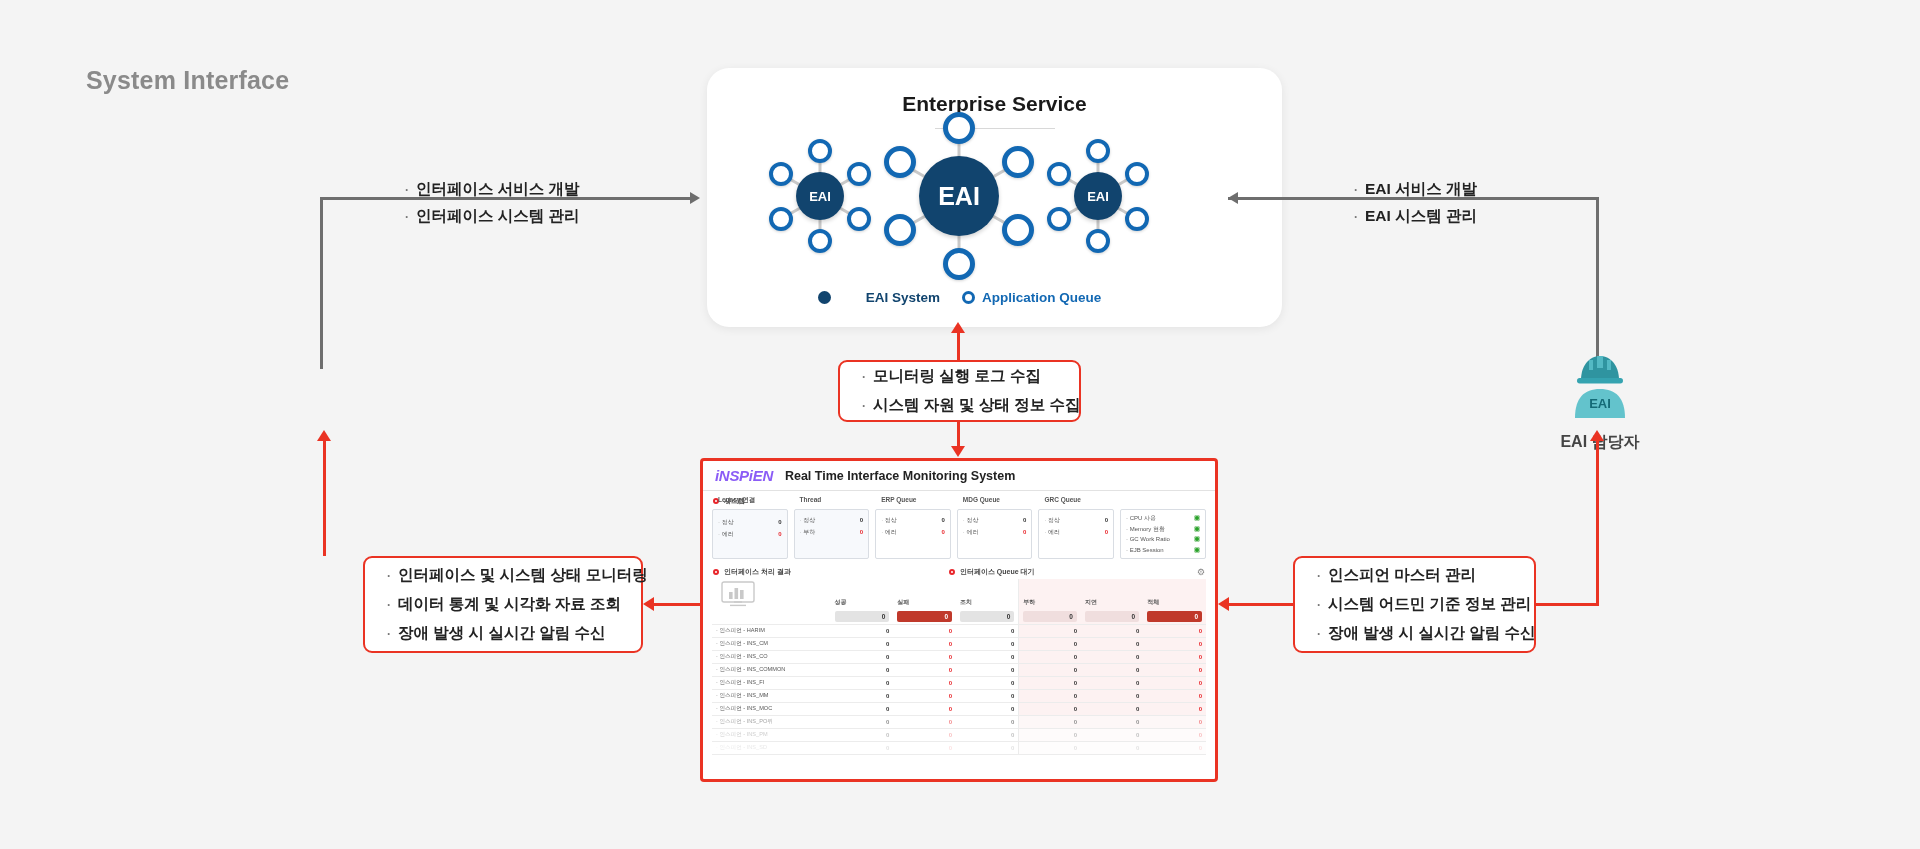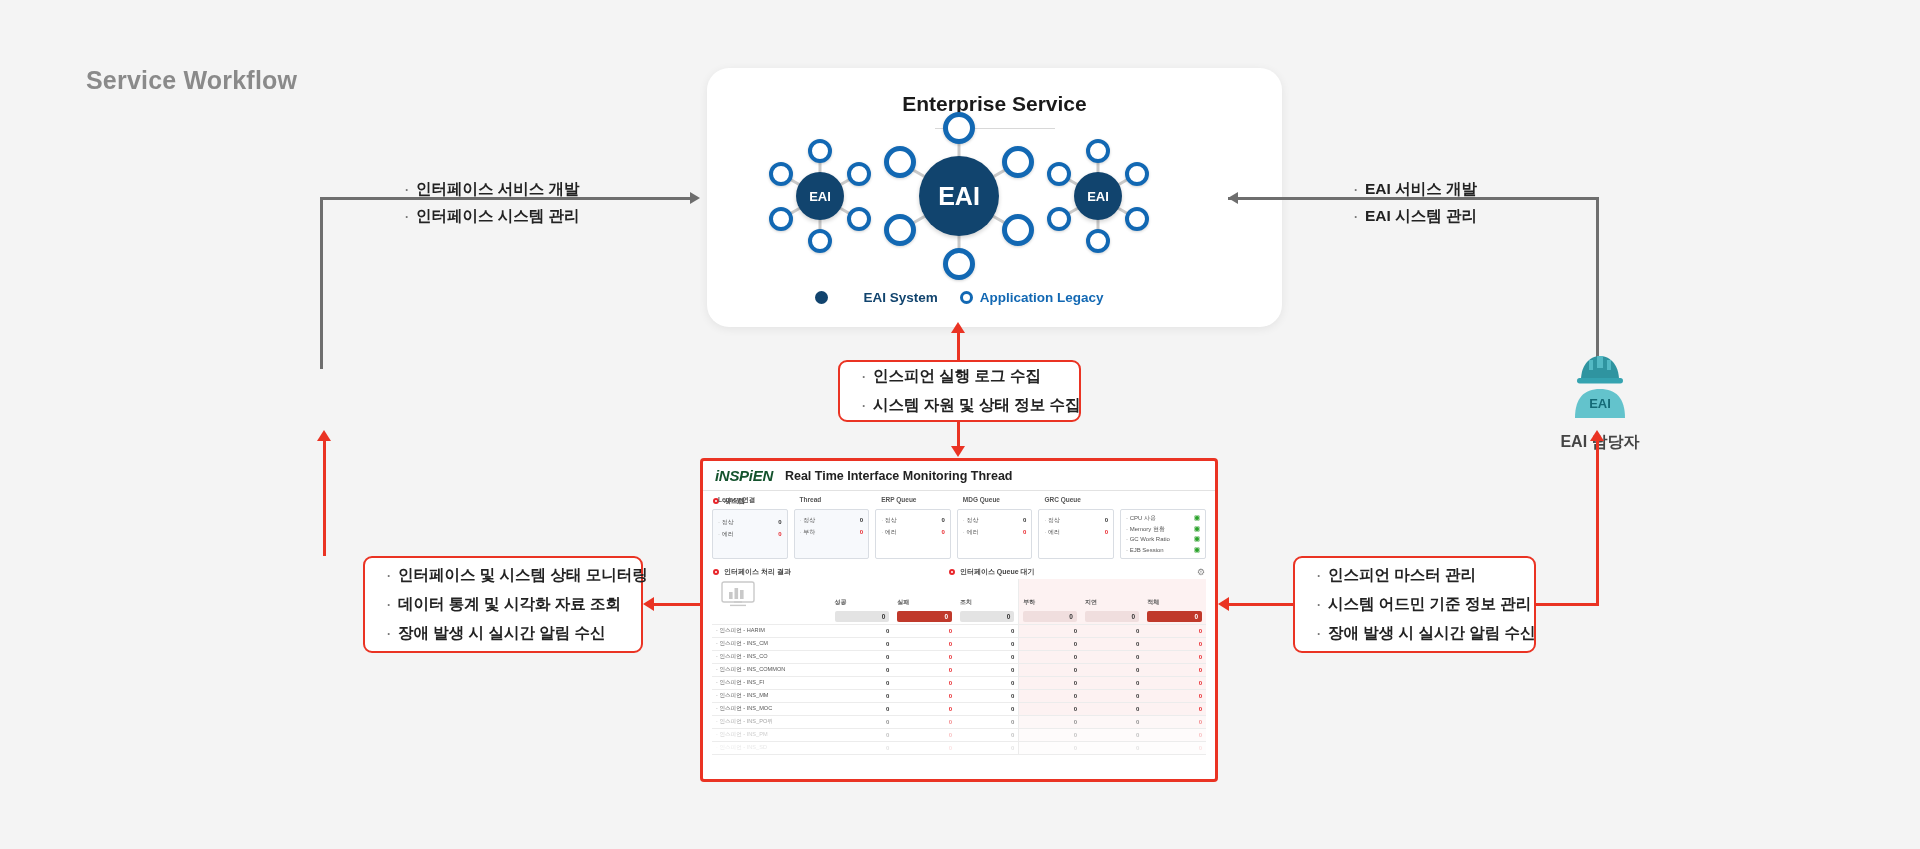--- a/index.html
+++ b/index.html
@@ -127,21 +127,21 @@
     width: 518px; height: 324px;
     border: 3px solid #ea3323; border-radius: 4px;
     background: #ffffff; overflow: hidden;
   }
   #mon-head {
     height: 30px; display: flex; align-items: center;
     padding: 0 0 0 12px; gap: 12px;
     border-bottom: 1px solid #e2e2e2;
   }
   #mon-logo {
-    font-size: 15px; font-weight: bold; color: #14532d;
+    font-size: 15px; font-weight: bold; color: #8b5cf6;
     letter-spacing: -.3px; font-style: italic;
   }
   #mon-title { font-size: 12.5px; font-weight: bold; color: #222; }
 
   .sec-head {
     display: flex; align-items: center; gap: 5px;
     padding: 5px 10px 3px; font-size: 7px; font-weight: bold; color: #444;
   }
   .sec-dot {
     width: 6px; height: 6px; border-radius: 50%;
@@ -216,21 +216,21 @@
   #chart-icon-cell svg { display: block; }
   .fade1 { opacity: .55; }
   .fade2 { opacity: .3; }
   .fade3 { opacity: .14; }
 </style>
 </head>
 <body>
 
 <div id="stage">
 
-  <div id="page-title">Service Workflow</div>
+  <div id="page-title">System Interface</div>
 
   <div id="es-card">
     <div id="es-title">Enterprise Service</div>
     <div id="es-divider"></div>
 
     <div id="es-hubs">
         <div class="link" style="left: 113px; top: 68.5px; width: 45px; transform: rotate(-90deg);"></div>
         <div class="spoke" style="width: 24px; height: 24px; left: 101px; top: 13px; border: 4px solid rgb(18, 104, 179);"></div>
         <div class="link" style="left: 113px; top: 68.5px; width: 45px; transform: rotate(-30deg);"></div>
         <div class="spoke" style="width: 24px; height: 24px; left: 139.971px; top: 35.5px; border: 4px solid rgb(18, 104, 179);"></div>
@@ -271,21 +271,21 @@
         <div class="hub" style="width: 48px; height: 48px; left: 367px; top: 46px; font-size: 13px;">EAI</div>
       </div>
 
     <div id="es-legend">
       <div class="legend-item">
         <span class="dot-solid"></span>
         <span id="lg-eai">EAI System</span>
       </div>
       <div class="legend-item">
         <span class="dot-ring"></span>
-        <span>Application Legacy</span>
+        <span>Application Queue</span>
       </div>
     </div>
   </div>
 
   <div class="gline" style="left:320px; top:197px; width:3px; height:172px;"></div>
   <div class="gline" style="left:320px; top:197px; width:372px; height:3px;"></div>
   <div class="ghead ghead-right" style="left:690px; top:192px;"></div>
 
   <div class="bullets" style="left:405px; top:176px;">
     <div class="bullet-line">
@@ -326,21 +326,21 @@
     </svg>
     <div class="persona-label">EAI 담당자</div>
   </div>
 
   <div class="rline" style="left:957px; top:330px; width:3px; height:30px;"></div>
   <div class="rhead rhead-up" style="left:951px; top:322px;"></div>
 
   <div class="redbox" style="left:838px; top:360px; width:243px; height:62px;">
     <div class="bullet-line">
         <span class="bul">·</span>
-        <span>인스피언 실행 로그 수집</span>
+        <span>모니터링 실행 로그 수집</span>
       </div>
     <div class="bullet-line">
         <span class="bul">·</span>
         <span>시스템 자원 및 상태 정보 수집</span>
       </div>
   </div>
 
   <div class="rline" style="left:957px; top:422px; width:3px; height:24px;"></div>
   <div class="rhead rhead-down" style="left:951px; top:446px;"></div>
 
@@ -384,21 +384,21 @@
   <div class="rhead rhead-left" style="left:1218px; top:597px;"></div>
 
   <div class="rline" style="left:1596px; top:440px; width:3px; height:165px;"></div>
   <div class="rline" style="left:1536px; top:603px; width:63px; height:3px;"></div>
   <div class="rhead rhead-up" style="left:1590px; top:430px;"></div>
 
   <div id="mon-frame">
 
     <div id="mon-head">
       <span id="mon-logo">iNSPiEN</span>
-      <span id="mon-title">Real Time Interface Monitoring Thread</span>
+      <span id="mon-title">Real Time Interface Monitoring System</span>
     </div>
 
     <div class="sec-head">
       <span class="sec-dot"></span>
       <span>시스템</span>
     </div>
 
     <div id="cards-row">
         <div class="stat-card">
           <div class="stat-title">Legacy 연결</div>

